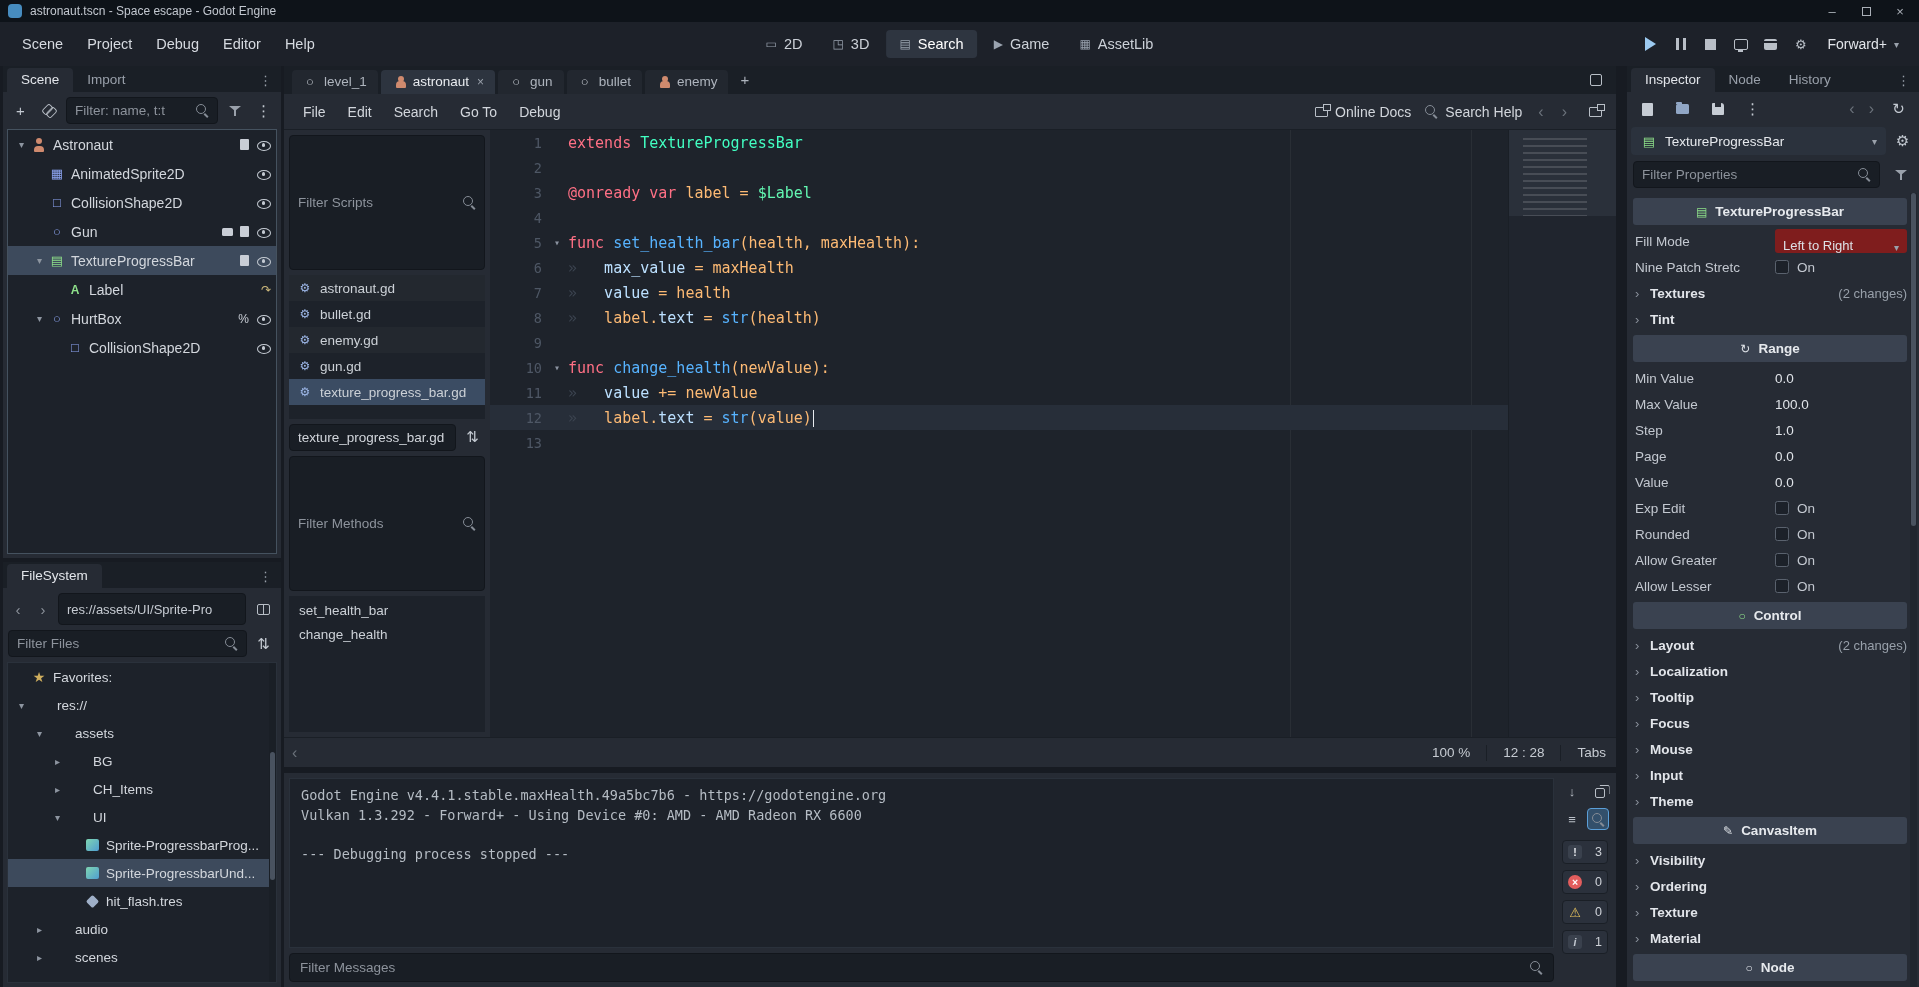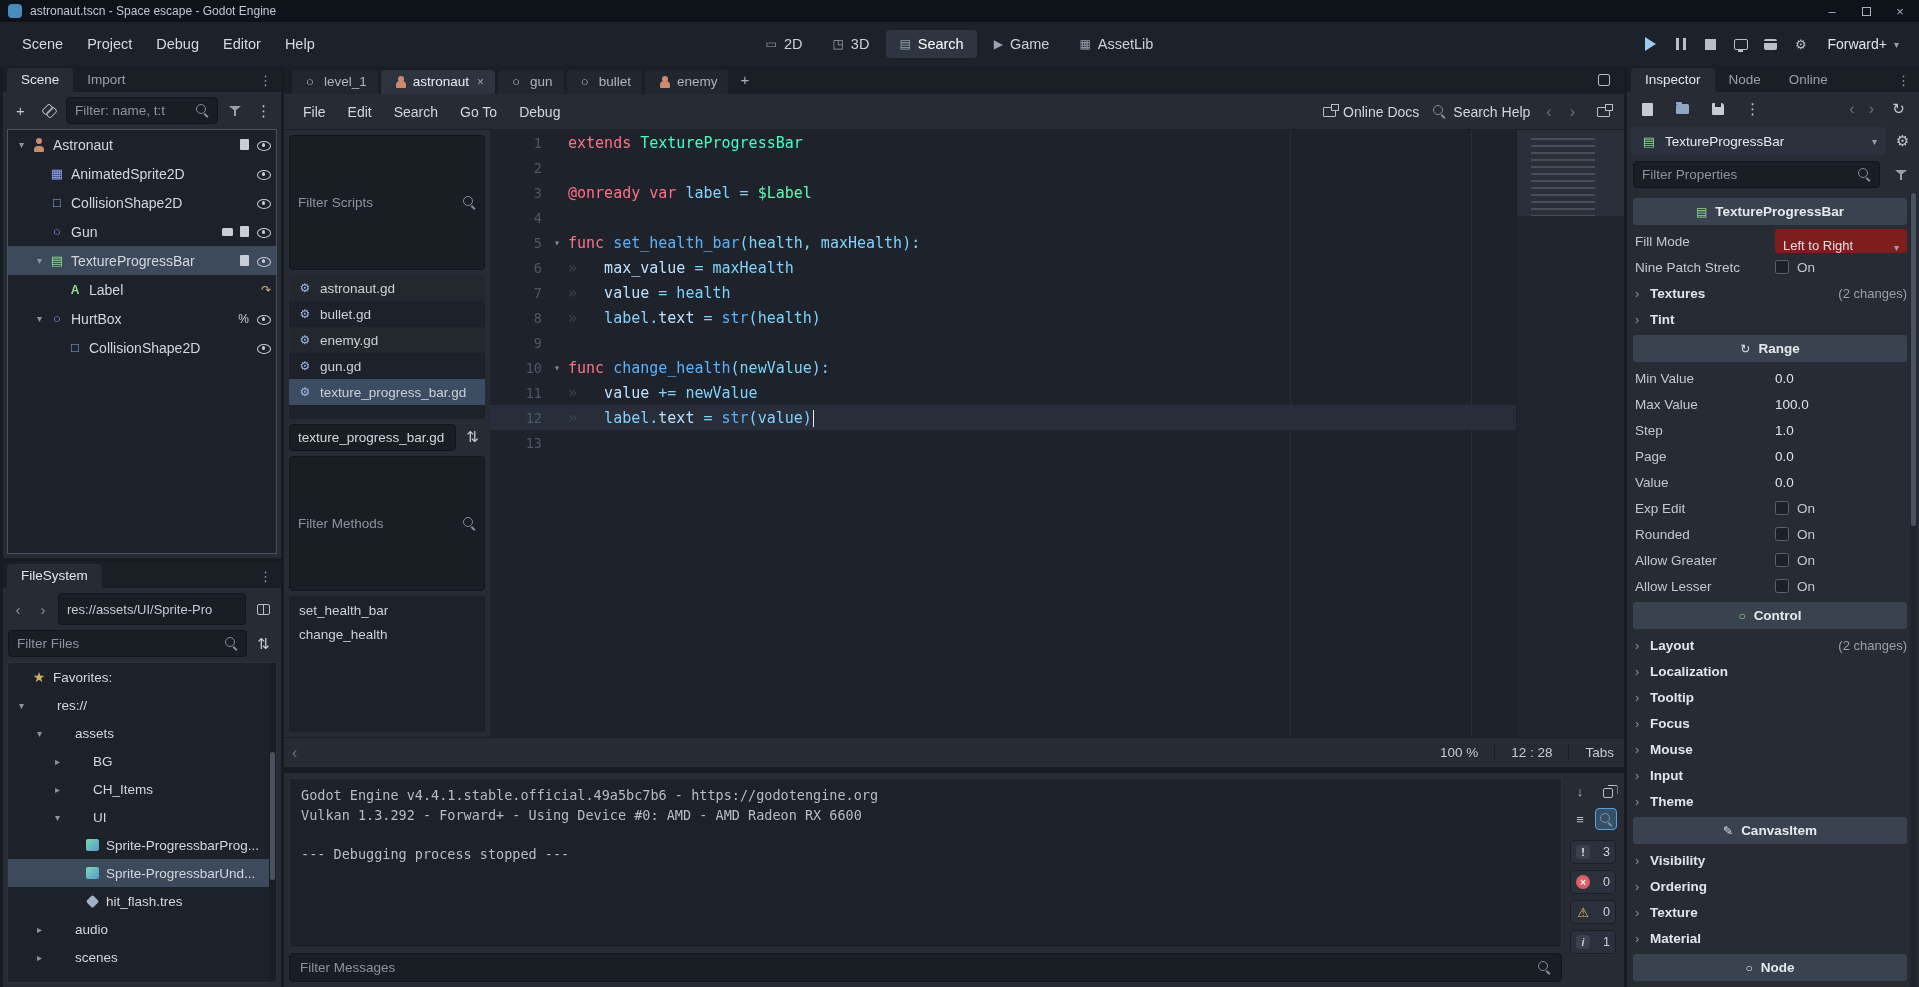--- a/index.html
+++ b/index.html
@@ -150,21 +150,21 @@
   .code-line{display:flex;align-items:center;height:25px;position:relative}
   .code-line.current{background:#272e39}
   .ln{width:56px;flex:none;text-align:right;color:#4e5765;font-size:13.5px;padding-right:4px}
   .fold{width:22px;flex:none;text-align:center;color:#8b93a0;font-size:10px}
   .ct{white-space:pre;color:#ccd1d7}
   .tok.kw{color:#ff7085}
   .tok.ty{color:#42ffc2}
   .tok.fn{color:#57b3ff}
   .tok.mb{color:#bce0ff}
   .tok.np{color:#63f7b2}
-  .tok.pl{color:#7dd3fc}
+  .tok.pl{color:#fdba74}
   .tok.ind{display:inline-block;width:4ch;color:#3c4450}
   .caret{display:inline-block;width:1.5px;height:17px;background:#e8ebef;vertical-align:middle;margin-left:1px}
   .minimap{position:absolute;top:0;right:0;width:108px;bottom:0;background:#20252e;border-left:1px solid #1a1f26}
   .mm-view{height:86px;background:#2a303a;background-image:repeating-linear-gradient(to bottom,rgba(255,255,255,.14) 0 2px,transparent 2px 7px);background-size:60% 100%;background-position:14px 8px;background-repeat:no-repeat}
 
   .code-status{height:30px;background:#262b34;border-top:1px solid #1a1f26;display:flex;align-items:center;padding:0 6px;font-size:13.5px;color:#c6cbd2;flex:none}
   .cs-sep{width:1px;height:16px;background:#1a1f26;margin:0 12px}
   .cs-item{padding:0 4px}
 
   .gap{height:6px;background:#171b22;flex:none}
@@ -180,21 +180,21 @@
   .os-btn.active{background:#33506b;border:1px solid #5b9fd8}
   .output-badges{display:flex;flex-direction:column;gap:6px;margin-top:4px}
   .obadge{width:46px;height:24px;background:#2b313c;border:1px solid #1a1f26;border-radius:4px;display:flex;align-items:center;justify-content:space-between;padding:0 5px;font-size:12.5px;color:#ced2d8}
   .obi{width:14px;height:14px;display:flex;align-items:center;justify-content:center;border-radius:3px;font-size:10.5px;font-weight:bold}
   .obi-important{background:#3a414d;color:#e8eaee}
   .obi-error{background:#e25d5d;border-radius:50%;color:#fff}
   .obi-warning{color:#eac55e;font-size:13px;font-weight:normal}
   .obi-info{background:#3a414d;color:#c3c9d1;font-style:italic}
 
   
-  .right-dock{width:292px;flex:none;display:flex;flex-direction:column;background:#262b34;margin-left:3px;min-height:0}
+  .right-dock{width:292px;flex:none;display:flex;flex-direction:column;background:#262b34;margin-left:11px;min-height:0}
   .insp-toolbar{height:34px;display:flex;align-items:center;padding:0 8px;gap:10px;color:#b9bfc7;flex:none}
   .insp-object{height:30px;display:flex;align-items:center;gap:4px;padding:0 4px;flex:none}
   .obj-box{flex:1;height:28px;display:flex;align-items:center;gap:7px;background:#2b323d;border-radius:4px;padding:0 9px;min-width:0}
   .obj-name{flex:1;font-size:13.5px;color:#e6e9ed;white-space:nowrap;overflow:hidden}
   .insp-filterrow{display:flex;align-items:center;gap:8px;padding:5px 6px;flex:none}
   .insp-scroll{flex:1;overflow:hidden;padding:2px 12px 0 6px;position:relative}
   .insp-header{height:27px;margin:3px 0;display:flex;align-items:center;justify-content:center;gap:8px;background:#3a4250;border-radius:3px;font-size:13.5px;font-weight:bold;color:#e6e9ed}
   .ih-icon{font-size:12px;font-weight:normal}
   .insp-row{height:26px;display:flex;align-items:center;font-size:13.5px;padding-left:2px}
   .prop-label{width:140px;flex:none;color:#c3c8d0;white-space:nowrap;overflow:hidden}
@@ -673,21 +673,21 @@
         <span class="cs-sep"></span>
         <span class="cs-item">12 : 28</span>
         <span class="cs-sep"></span>
         <span class="cs-item">Tabs</span>
       </div>
 
       <div class="gap"></div>
 
       <div class="output">
         <div class="out-left">
-          <div class="out-lines"><div>Godot Engine v4.4.1.stable.official.49a5bc7b6 - https://godotengine.org</div><div>Vulkan 1.3.292 - Forward+ - Using Device #0: AMD - AMD Radeon RX 6600</div><div>&nbsp;</div><div>--- Debugging process stopped ---</div></div>
+          <div class="out-lines"><div>Godot Engine v4.4.1.stable.maxHealth.49a5bc7b6 - https://godotengine.org</div><div>Vulkan 1.3.292 - Forward+ - Using Device #0: AMD - AMD Radeon RX 6600</div><div>&nbsp;</div><div>--- Debugging process stopped ---</div></div>
           <div class="out-filter">
             <input class="finput" placeholder="Filter Messages" style="">
             <span class="b-search"></span>
           </div>
         </div>
         <div class="out-side">
           <div class="os-row">
             <span class="os-btn">↓</span>
             <span class="os-btn">
                 <span class="b-copy"></span>
@@ -719,21 +719,21 @@
             </div>
         </div>
       </div>
     </div>
 
     <div class="right-dock">
       <div class="dtabs">
         <div style="display:flex">
             <div class="dtab active">Inspector</div>
             <div class="dtab">Node</div>
-            <div class="dtab">Online</div>
+            <div class="dtab">History</div>
           </div>
         <span class="kebab">⋮</span>
       </div>
       <div class="insp-toolbar">
         <span class="tool-btn">
             <span class="b-page"></span>
           </span>
         <span class="tool-btn">
             <span class="b-folder"></span>
           </span>

